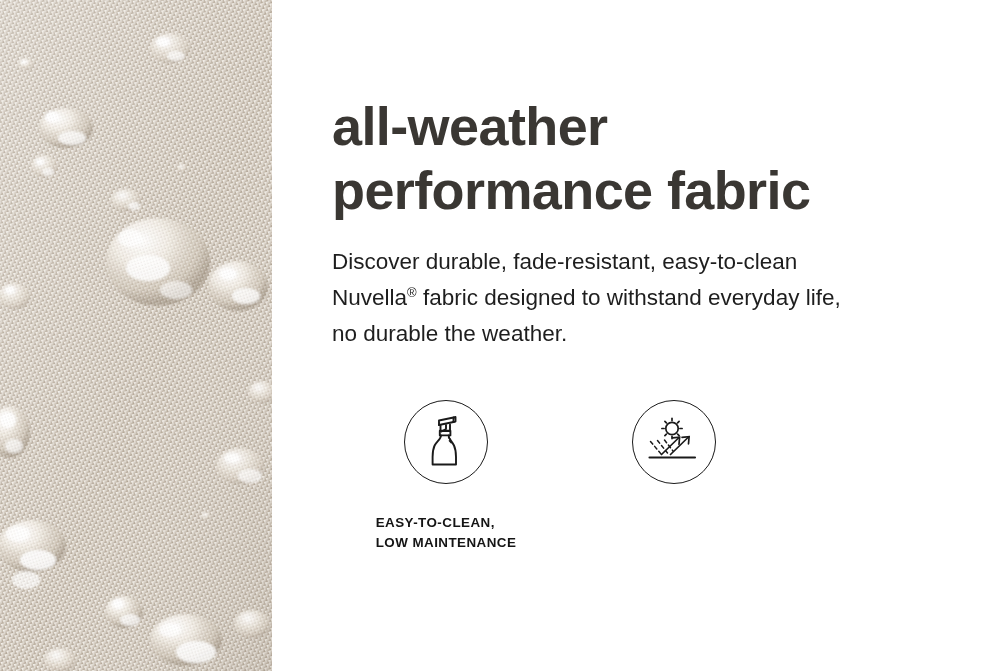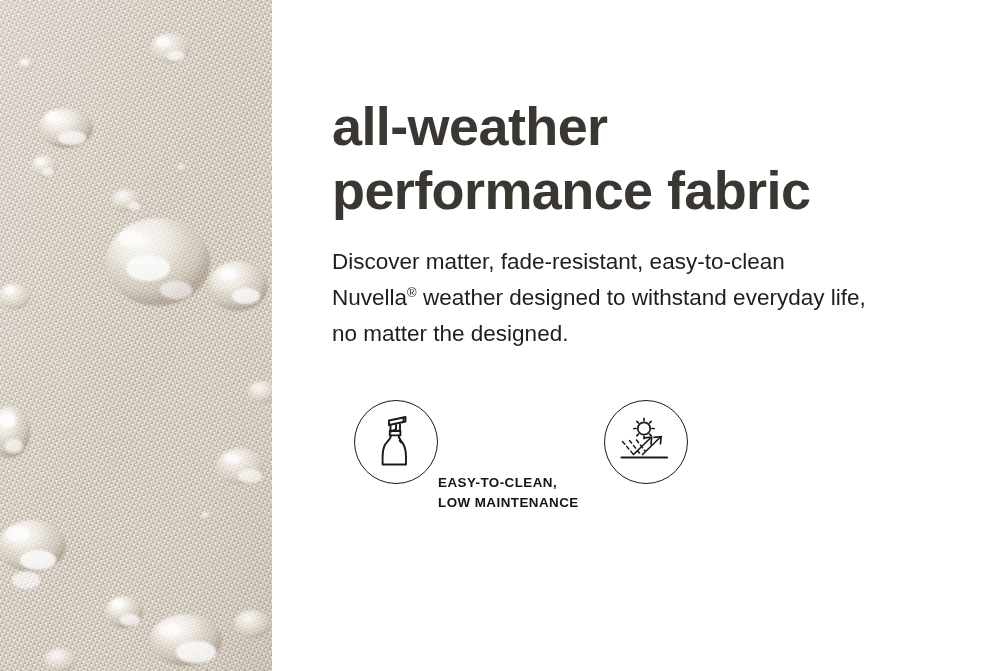--- a/index.html
+++ b/index.html
@@ -94,23 +94,22 @@
     width: 700px;
     display: flex;
     flex-direction: row;
     align-items: flex-start;
   }
 
   .feature-item {
     width: 228px;
     flex: 0 0 228px;
     display: flex;
-    flex-direction: row;
-    align-items: flex-end;
-    margin-left: 22px;
+    flex-direction: column;
+    align-items: center;
   }
 
   .feature-badge {
     width: 84px;
     height: 84px;
     border: 1.6px solid #1a1a1a;
     border-radius: 50%;
     box-sizing: border-box;
     display: flex;
     align-items: center;
@@ -244,23 +243,23 @@
 
       <rect width="272" height="671" fill="url(#weaveFine)" opacity="0.5"></rect>
     </svg>
   </div>
 
   <div class="content-panel">
 
     <h1 class="headline">all-weather
 performance fabric</h1>
 
-    <p class="subcopy"><span>Discover matter, fade-resistant, easy-to-clean</span>
-<span>Nuvella</span><sup>®</sup><span> weather designed to withstand everyday life,</span>
-<span>no matter the designed.</span></p>
+    <p class="subcopy"><span>Discover durable, fade-resistant, easy-to-clean</span>
+<span>Nuvella</span><sup>®</sup><span> fabric designed to withstand everyday life,</span>
+<span>no durable the weather.</span></p>
 
     <div class="feature-row">
 
       <div class="feature-item">
         <div class="feature-badge">
           <svg width="54" height="56" viewBox="0 0 54 56" fill="none" stroke="#1a1a1a" stroke-width="1.9" stroke-linejoin="round" stroke-linecap="round">
 
             <path d="M20 11 L20 6.5 L34.5 3.5 L34.5 8"></path>
             <path d="M20 11 L34.5 8"></path>
 

